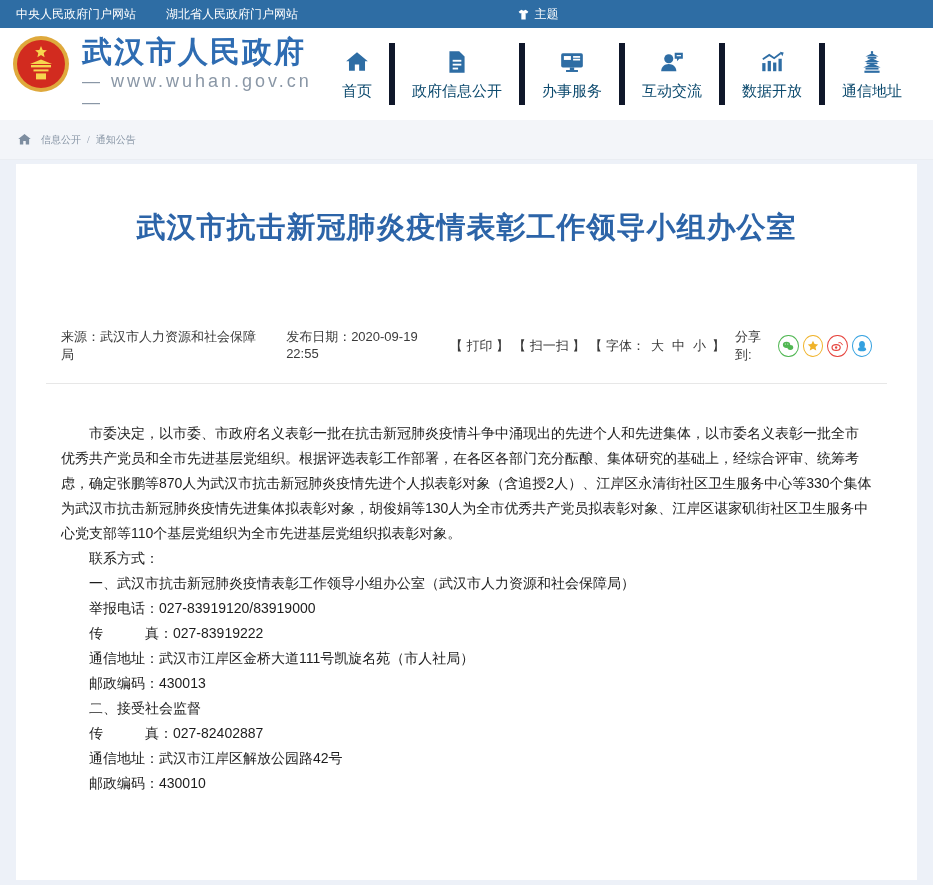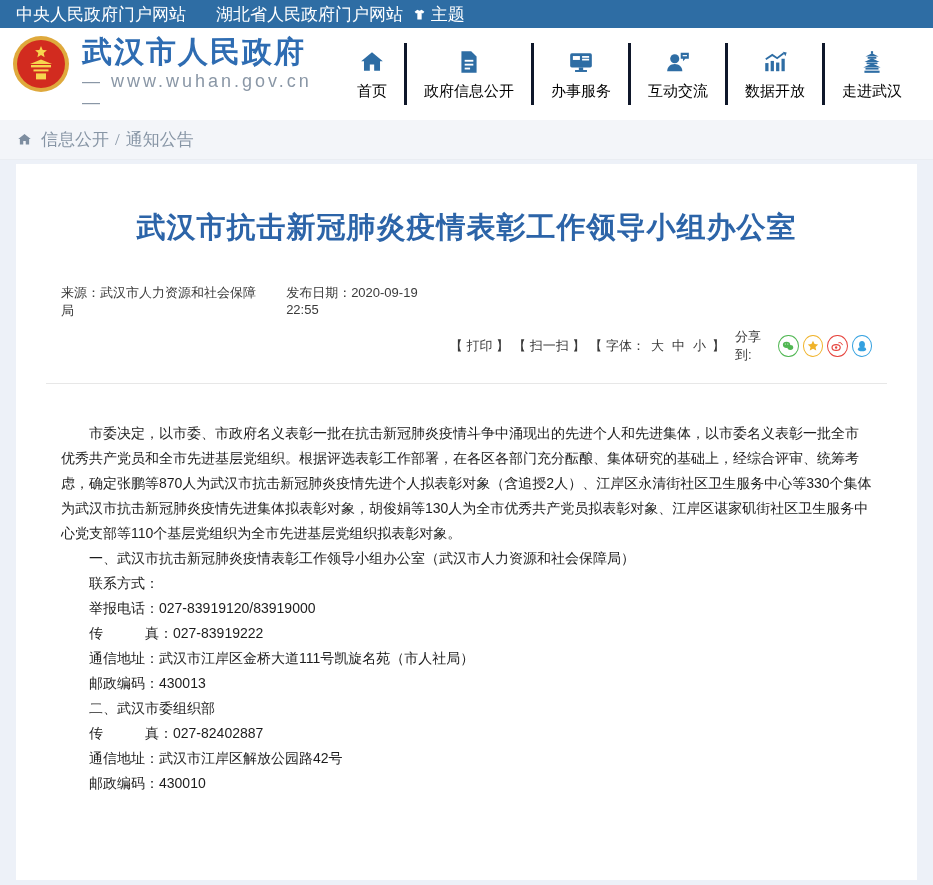--- a/index.html
+++ b/index.html
@@ -1,56 +1,56 @@
 <!DOCTYPE html>
 <html><head>
 <meta charset="utf-8">
 <style>
   * { margin:0; padding:0; box-sizing:border-box; }
   html,body { width:933px; height:885px; overflow:hidden; }
   body { font-family:"Liberation Sans","DejaVu Sans",sans-serif; background:#edf1f8; color:#222; }
 
   
   .topbar { height:28px; background:#2e6da4; display:flex; align-items:center;
-            justify-content:space-between; padding:0 16px; font-size:17px; color:#fff; }
+            justify-content:space-between; padding:0 16px; font-size:12px; color:#fff; }
   .topbar a { color:#fff; text-decoration:none; cursor:pointer; }
   .topbar-left { display:flex; gap:30px; }
   .topbar-right { display:flex; align-items:center;justify-content:flex-end; }
   .theme-link { display:flex; align-items:center; gap:5px; margin-right:18px; }
   .lang-item { display:flex; align-items:center;margin-top:48px; }
   .lang-item + .lang-item::before { content:""; display:inline-block; width:1px; height:12px;
             background:rgba(255,255,255,.5); margin:0 11px; }
 
   
   .header { height:92px; background:#fff; display:flex; align-items:center;
             justify-content:space-between; padding:0 14px 0 12px; }
   .logo { display:flex; align-items:flex-start; cursor:pointer; }
   .logo-text { margin-left:12px; }
   .site-name { font-size:30px; font-weight:bold; color:#2e6cb2; letter-spacing:2px; line-height:1.1; }
   .site-url { font-size:18px; color:#8a97a6; letter-spacing:3px; margin-top:3px; }
   .nav { display:flex; align-items:center; }
   .nav-item { text-align:center; padding:4px 17px; cursor:pointer; }
-  .nav-item + .nav-item { border-left:3px solid #0f172a; }
+  .nav-item + .nav-item { border-left:6px solid #0f172a; }
   .nav-icon { height:30px; display:flex; align-items:center; justify-content:center; }
-  .nav-label { font-size:15px; color:#000000; margin-top:5px; white-space:nowrap; }
+  .nav-label { font-size:15px; color:#0c4a6e; margin-top:5px; white-space:nowrap; }
 
   
   .breadcrumb { height:40px; background:#f3f5f9; border-bottom:1px solid #eaedf2;
-            display:flex; align-items:center; padding:0 17px; font-size:17px; color:#8795a5;font-family:Liberation Serif, serif; }
+            display:flex; align-items:center; padding:0 17px; font-size:10px; color:#8795a5;font-family:Liberation Serif, serif; }
   .breadcrumb .crumb { cursor:pointer; }
   .breadcrumb .sep { margin:0 6px; }
   .bc-home { margin-right:9px; display:flex; align-items:center; }
 
   
   .main { padding:4px 16px 0; }
   .card { background:#fff; min-height:716px; padding:44px 30px 30px; }
   .article-title { text-align:center; font-size:29px; font-weight:bold; color:#2c64a8;
             letter-spacing:1px; margin-bottom:36px; }
 
-  .meta { display:flex; justify-content:space-between; align-items:flex-start; font-size:13px;
+  .meta { display:flex; justify-content:space-between; align-items:flex-end; font-size:13px;
           color:#3a3a3a; padding:0 15px 19px 15px; border-bottom:1px solid #e7e7e7; }
   .meta-left { display:flex; gap:22px; }
   .meta-right { display:flex; align-items:center; gap:4px;margin-top:44px; }
   .meta-ctl { cursor:pointer; white-space:nowrap; }
   .font-ctl { display:flex; align-items:center; gap:4px; white-space:nowrap; }
   .font-size-opt { cursor:pointer; margin:0 2px; }
   .share-label { margin-left:6px; }
   .share-icon { width:22px; height:22px; border-radius:50%; background:#fff; border:1px solid;
             display:flex; align-items:center; justify-content:center; cursor:pointer; }
 
@@ -179,21 +179,21 @@
             <rect x="11" y="2" width="2" height="2.4"></rect>
             <path d="M6 7l6-3 6 3z"></path>
             <rect x="8" y="7.4" width="8" height="1.6"></rect>
             <path d="M5 12l7-3.4L19 12z"></path>
             <rect x="7" y="12.4" width="10" height="1.6"></rect>
             <path d="M4 17l8-3.8 8 3.8z"></path>
             <rect x="6" y="17.4" width="12" height="1.6"></rect>
             <rect x="5" y="20" width="14" height="2"></rect>
           </svg>
       </div>
-      <div class="nav-label">走进武汉</div>
+      <div class="nav-label">通信地址</div>
     </div>
   </div>
 </div>
 
 <div class="breadcrumb">
   <span class="bc-home">
     <svg viewBox="0 0 24 24" width="15" height="15">
         <path fill="#7d8da0" d="M12 3L2 11.2h2.6V20H10v-5.6h4V20h5.4v-8.8H22z"></path>
       </svg>
   </span>
@@ -247,27 +247,27 @@
           <svg viewBox="0 0 24 24" width="14" height="14">
               <ellipse cx="12" cy="9.5" rx="5" ry="6.2" fill="#34a1e0"></ellipse>
               <ellipse cx="12" cy="17.5" rx="7" ry="3.6" fill="#34a1e0"></ellipse>
             </svg>
         </span>
       </div>
     </div>
 
     <div class="body-text">
       <p class="para">市委决定，以市委、市政府名义表彰一批在抗击新冠肺炎疫情斗争中涌现出的先进个人和先进集体，以市委名义表彰一批全市优秀共产党员和全市先进基层党组织。根据评选表彰工作部署，在各区各部门充分酝酿、集体研究的基础上，经综合评审、统筹考虑，确定张鹏等870人为武汉市抗击新冠肺炎疫情先进个人拟表彰对象（含追授2人）、江岸区永清街社区卫生服务中心等330个集体为武汉市抗击新冠肺炎疫情先进集体拟表彰对象，胡俊娟等130人为全市优秀共产党员拟表彰对象、江岸区谌家矶街社区卫生服务中心党支部等110个基层党组织为全市先进基层党组织拟表彰对象。</p>
+      <div class="line">联系方式：</div>
       <div class="line">一、武汉市抗击新冠肺炎疫情表彰工作领导小组办公室（武汉市人力资源和社会保障局）</div>
-      <div class="line">联系方式：</div>
       <div class="line">举报电话：027-83919120/83919000</div>
       <div class="line">传　　　真：027-83919222</div>
       <div class="line">通信地址：武汉市江岸区金桥大道111号凯旋名苑（市人社局）</div>
       <div class="line">邮政编码：430013</div>
-      <div class="line">二、武汉市委组织部</div>
+      <div class="line">二、接受社会监督</div>
       <div class="line">传　　　真：027-82402887</div>
       <div class="line">通信地址：武汉市江岸区解放公园路42号</div>
       <div class="line">邮政编码：430010</div>
 
     </div>
 
   </div>
 </div>
 
 </body></html>

